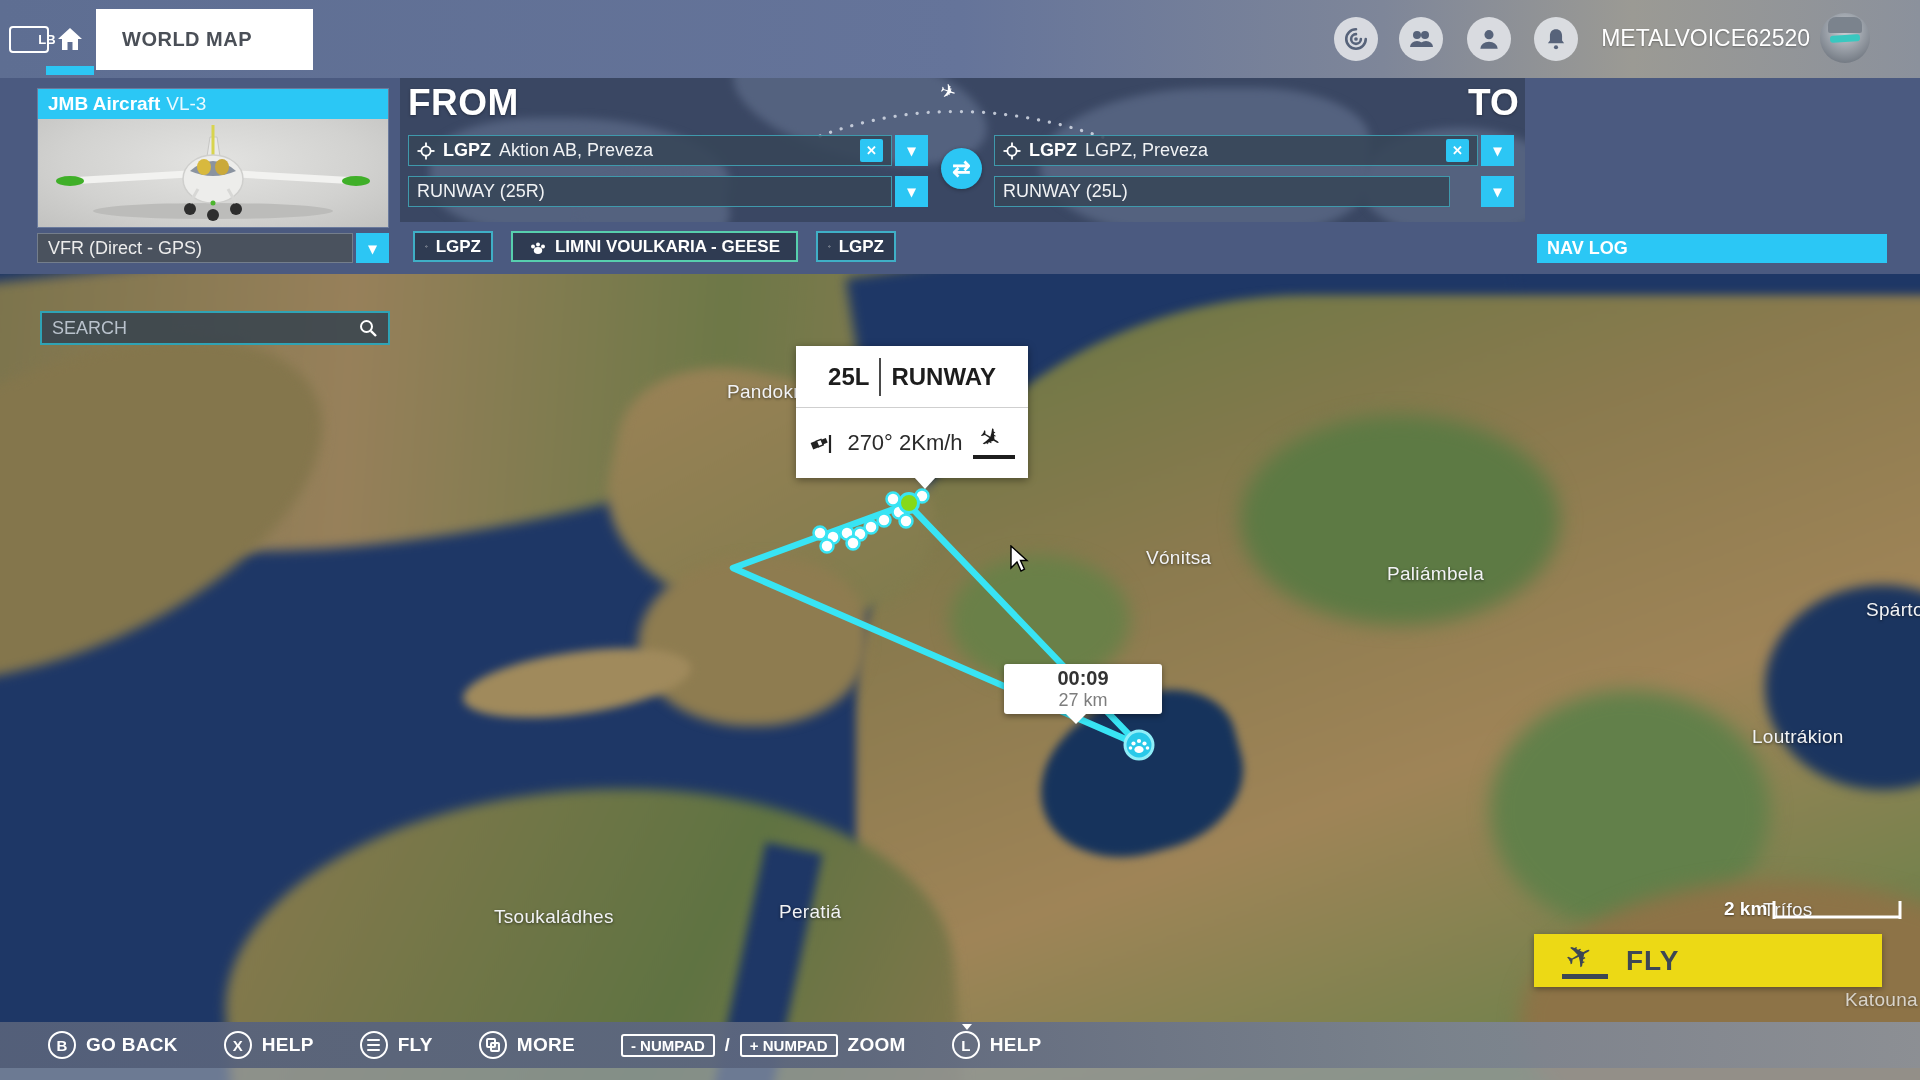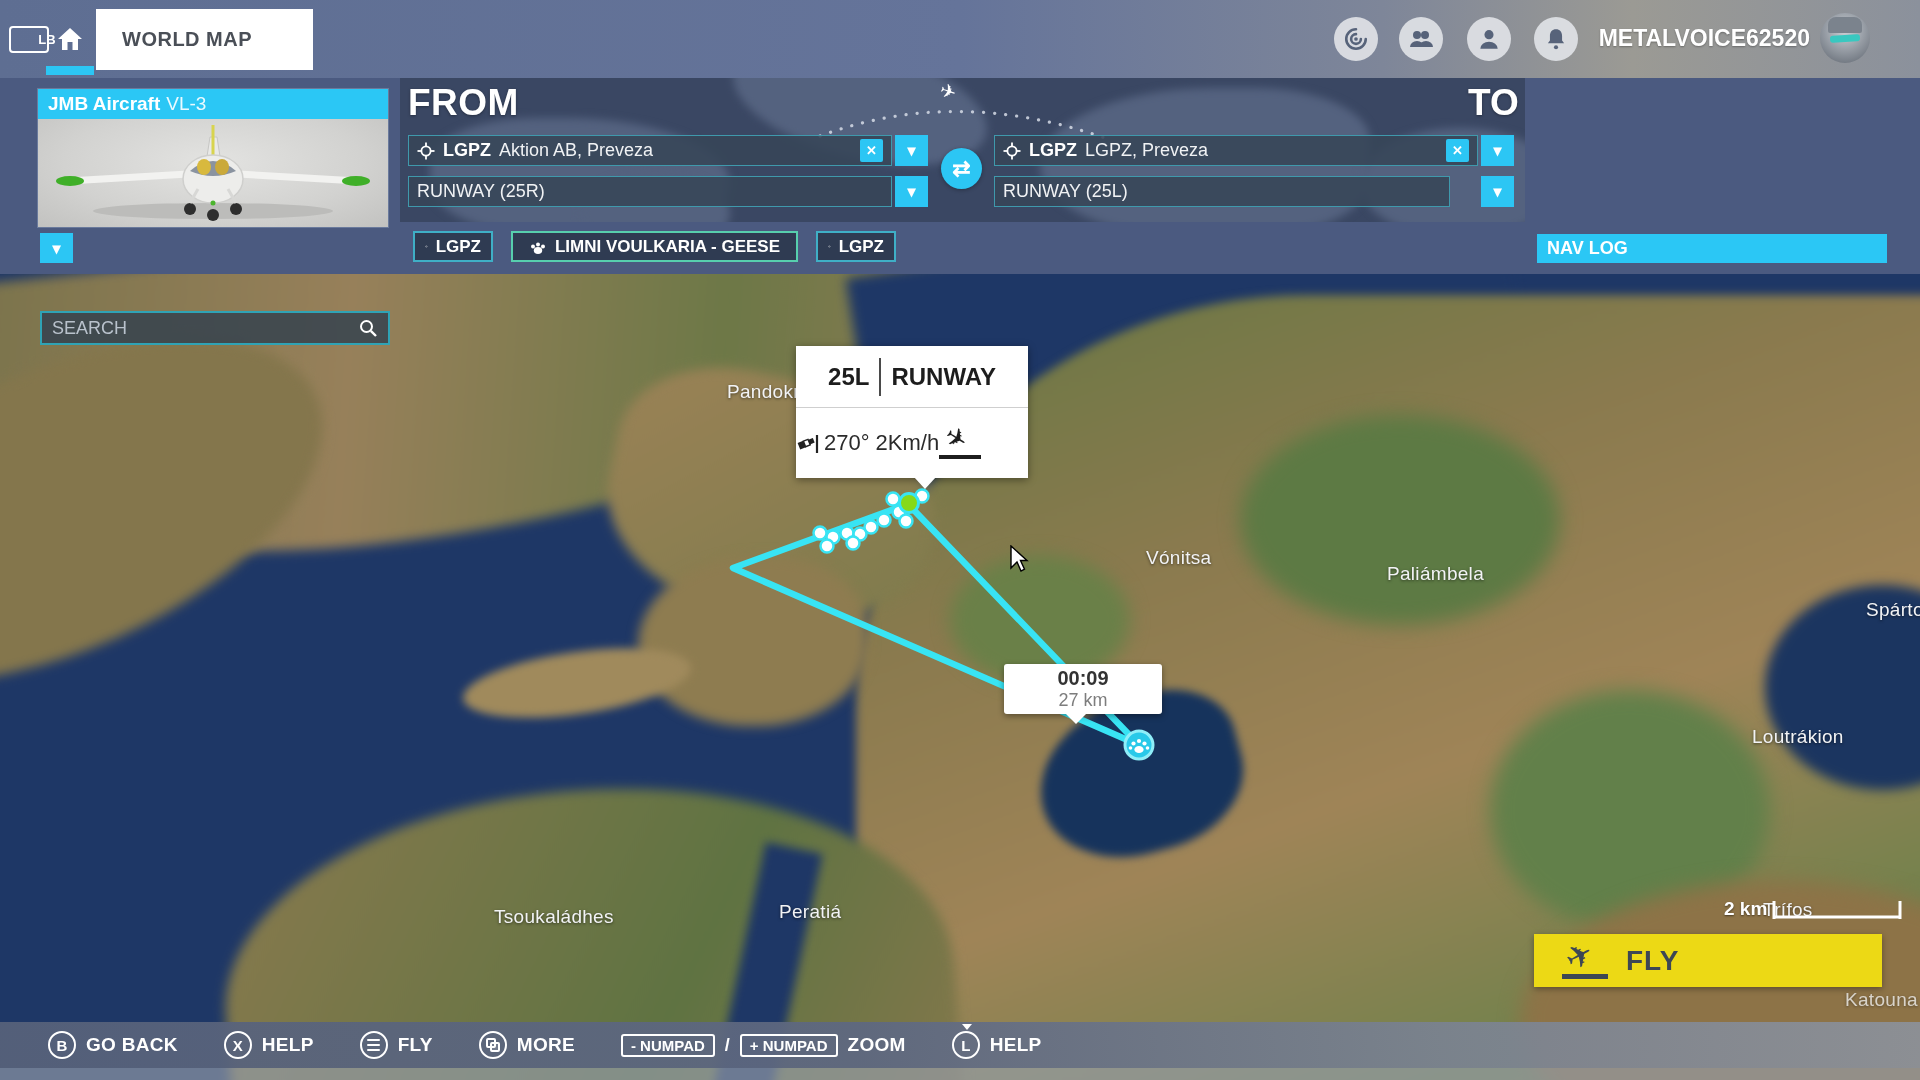--- a/index.html
+++ b/index.html
@@ -37,21 +37,21 @@
   .ml-7 { left:1763px; top:899px; }
   .ml-8 { left:1845px; top:989px; opacity:.75; }
 
   svg.route-layer { position:absolute; inset:0; z-index:3; pointer-events:none; }
 
   
   .tooltip { position:absolute; left:796px; top:346px; width:232px; z-index:5; background:#fff; box-shadow:0 2px 8px rgba(0,0,0,.4); }
   .tooltip .row1 { height:62px; display:flex; align-items:center; justify-content:center; gap:10px; border-bottom:1px solid #cfcfcf; }
   .tooltip .rw-num, .tooltip .rw-word { font-size:24px; font-weight:bold; color:#1d1d1d; }
   .tooltip .vdiv { width:2px; height:38px; background:#4a4a4a; }
-  .tooltip .row2 { height:70px; display:flex; align-items:center; }
+  .tooltip .row2 { height:70px; display:flex; align-items:center; justify-content:center; gap:10px; }
   .tooltip .wind-txt { font-size:22px; color:#2b2b2b; }
   .tooltip .ptr { position:absolute; left:118px; bottom:-11px; width:0; height:0; border-left:11px solid transparent; border-right:11px solid transparent; border-top:12px solid #fff; }
   .land-icon { position:relative; width:42px; height:32px; }
   .land-icon .pl { position:absolute; left:6px; top:-4px; font-size:26px; color:#1d1d1d; transform:rotate(32deg); }
   .land-icon .gnd { position:absolute; left:0; bottom:0; width:42px; height:4px; background:#1d1d1d; }
 
   
   .leg { position:absolute; left:1004px; top:664px; width:158px; height:50px; background:#fff; border-radius:3px; z-index:5; text-align:center; box-shadow:0 2px 6px rgba(0,0,0,.4); padding-top:3px; }
   .leg .t { font-size:20px; font-weight:bold; color:#333; }
   .leg .d { font-size:18px; color:#7d7d7d; line-height:20px; }
@@ -62,21 +62,21 @@
   
   .topbar { position:absolute; left:0; top:0; width:1920px; height:78px; z-index:10;
     background:linear-gradient(90deg,#5e6e92 0%,#65749a 50%,#7e8699 72%,#9b9a94 85%,#8b919c 100%); }
   .lb-badge { position:absolute; left:9px; top:26px; width:23px; height:27px; border:2px solid #fff; border-radius:4px; color:#fff; font-size:13px; font-weight:bold; display:flex; align-items:center; justify-content:center;padding-left:36px; }
   .home-btn { position:absolute; left:46px; top:16px; width:48px; height:46px; display:flex; align-items:center; justify-content:center; }
   .home-underline { position:absolute; left:46px; top:66px; width:48px; height:9px; background:#2cc6f4; }
   .wm-tab { position:absolute; left:96px; top:9px; width:217px; height:61px; background:#fff; display:flex; align-items:center; padding-left:26px; }
   .wm-tab span { color:#4a4f57; font-size:20px; font-weight:bold; letter-spacing:.5px; }
   .nav-ico { position:absolute; top:17px; width:44px; height:44px; border-radius:50%; background:rgba(223,226,230,.92); display:flex; align-items:center; justify-content:center; }
   .nav-ico.i0 { left:1334px; } .nav-ico.i1 { left:1399px; } .nav-ico.i2 { left:1467px; } .nav-ico.i3 { left:1534px; }
-  .user-name { position:absolute; right:110px; top:25px; color:#fff; font-size:23px; font-weight:bold; text-shadow:0 1px 2px rgba(0,0,0,.3); }
+  .user-name { position:absolute; right:110px; top:25px; color:#fff; font-size:23px; font-weight:normal; text-shadow:0 1px 2px rgba(0,0,0,.3); }
   .avatar { position:absolute; right:50px; top:13px; width:50px; height:50px; border-radius:50%; overflow:hidden; background:radial-gradient(circle at 50% 35%,#cdd1d6 0%,#9aa0a8 45%,#5d646e 100%); }
   .avatar .visor { position:absolute; left:10px; top:22px; width:30px; height:7px; background:#39c8c0; border-radius:3px; transform:rotate(-4deg); }
   .avatar .helm { position:absolute; left:8px; top:4px; width:34px; height:16px; background:#7b838d; border-radius:8px 8px 2px 2px; }
 
   
   .band { position:absolute; left:0; top:78px; width:1920px; height:196px; background:#4b5a80; z-index:9; }
   .band-center { position:absolute; left:400px; top:0; width:1125px; height:144px; background:#3a4763; overflow:hidden; }
   .continent { position:absolute; background:#54627f; filter:blur(4px); border-radius:50%; }
   .c1 { left:30px; top:40px; width:300px; height:120px; border-radius:40% 60% 50% 50%; }
   .c2 { left:330px; top:-30px; width:260px; height:110px; transform:rotate(14deg); }
@@ -291,20 +291,23 @@
           <circle cx="152" cy="90" r="6" fill="#2e2e2e"></circle>
             <circle cx="198" cy="90" r="6" fill="#2e2e2e"></circle>
           <circle cx="175" cy="96" r="6" fill="#2e2e2e"></circle>
           <line x1="152" y1="84" x2="160" y2="70" stroke="#d8d8d6" stroke-width="3"></line>
           <line x1="198" y1="84" x2="190" y2="70" stroke="#d8d8d6" stroke-width="3"></line>
         </svg>
       </div>
     </div>
 
     <div class="vfr-row">
+      <div class="vfr-field">
+          <span>VFR (Direct - GPS)</span>
+        </div>
       <div class="dd-btn">
           <span>▾</span>
         </div>
     </div>
 
     <div class="chip k0">
       <svg width="17" height="17" viewBox="0 0 18 18">
         <circle cx="9" cy="9" r="4.6" fill="none" stroke="#fff" stroke-width="1.8"></circle>
         <line x1="9" y1="0.5" x2="9" y2="4" stroke="#fff" stroke-width="1.8"></line>
           <line x1="9" y1="14" x2="9" y2="17.5" stroke="#fff" stroke-width="1.8"></line>

